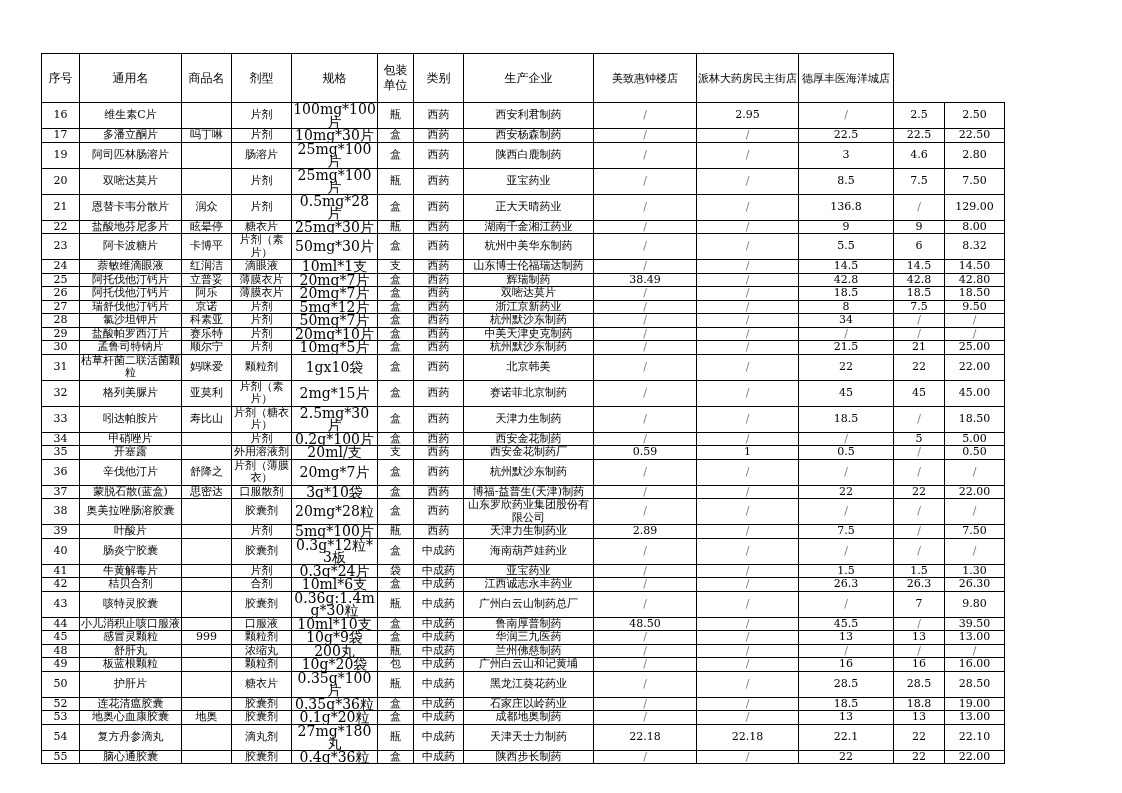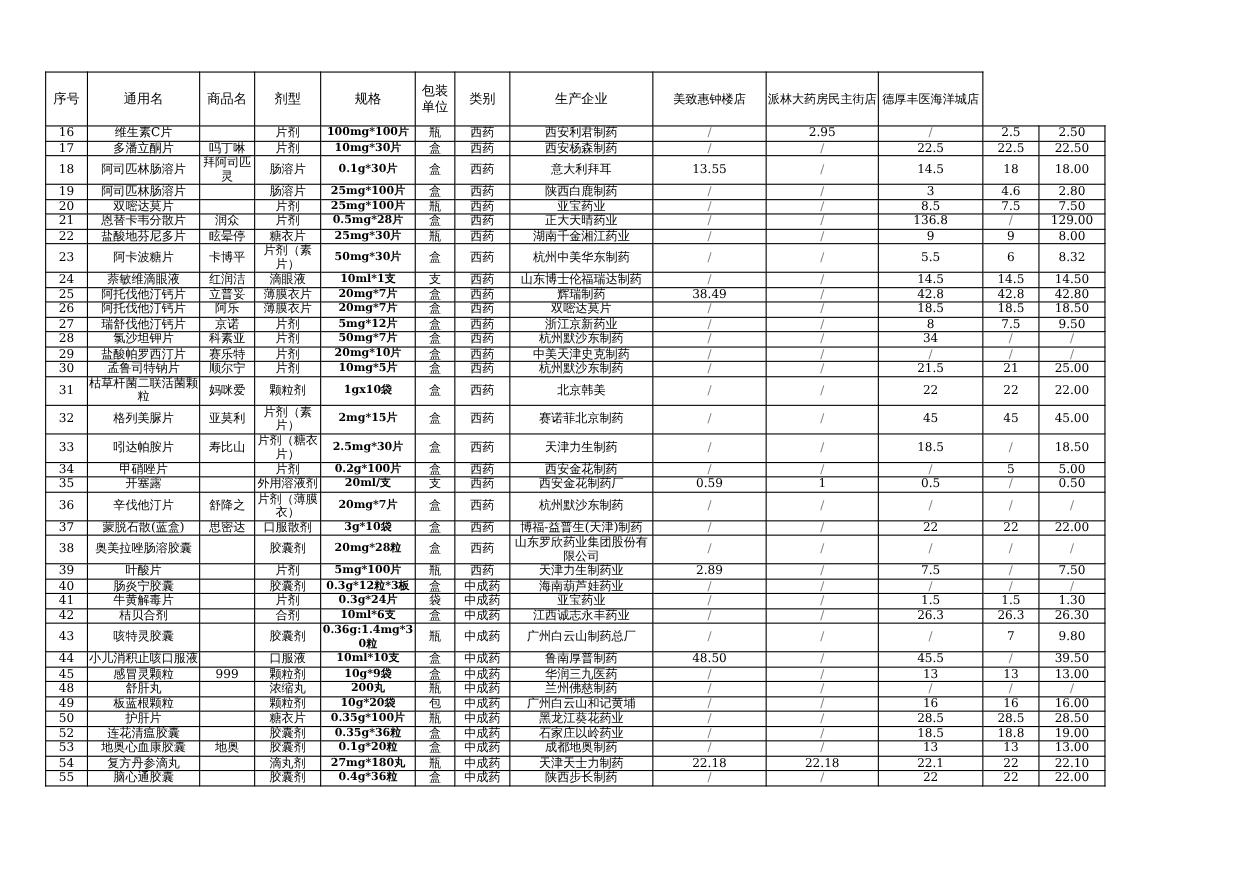--- a/index.html
+++ b/index.html
@@ -13,21 +13,20 @@
     color: #000;
   }
   .sheet {
     position: absolute;
     left: 41px;
     top: 53px;
   }
   table.price-table {
     border-collapse: collapse;
     table-layout: fixed;
-    margin-top: 12px;
   }
   table.price-table th,
   table.price-table td {
     border: 1.5px solid #000;
     text-align: center;
     vertical-align: middle;
     padding: 0 1px;
     overflow: hidden;
     word-break: break-all;
   }
@@ -45,22 +44,21 @@
   table.price-table th.ghost {
     border: none;
     background: transparent;
   }
   table.price-table td {
     font-size: 11px;
     line-height: 12.5px;
     height: 12px;
   }
   table.price-table td.spec {
-    font-size: 10px;
-    font-weight: bold;
+    font-size: 14px;
   }
   table.price-table td.na {
     color: #7a7a7a;
   }
 </style>
 </head>
 <body>
 
 <div class="sheet">
   <table class="price-table">
@@ -121,35 +119,20 @@
           <td>盒</td>
           <td>西药</td>
           <td>西安杨森制药</td>
           <td class="na">/</td>
           <td class="na">/</td>
           <td>22.5</td>
           <td>22.5</td>
           <td>22.50</td>
         </tr>
         <tr>
-          <td>18</td>
-          <td>阿司匹林肠溶片</td>
-          <td>拜阿司匹灵</td>
-          <td>肠溶片</td>
-          <td class="spec">0.1g*30片</td>
-          <td>盒</td>
-          <td>西药</td>
-          <td>意大利拜耳</td>
-          <td>13.55</td>
-          <td class="na">/</td>
-          <td>14.5</td>
-          <td>18</td>
-          <td>18.00</td>
-        </tr>
-        <tr>
           <td>19</td>
           <td>阿司匹林肠溶片</td>
           <td></td>
           <td>肠溶片</td>
           <td class="spec">25mg*100片</td>
           <td>盒</td>
           <td>西药</td>
           <td>陕西白鹿制药</td>
           <td class="na">/</td>
           <td class="na">/</td>

